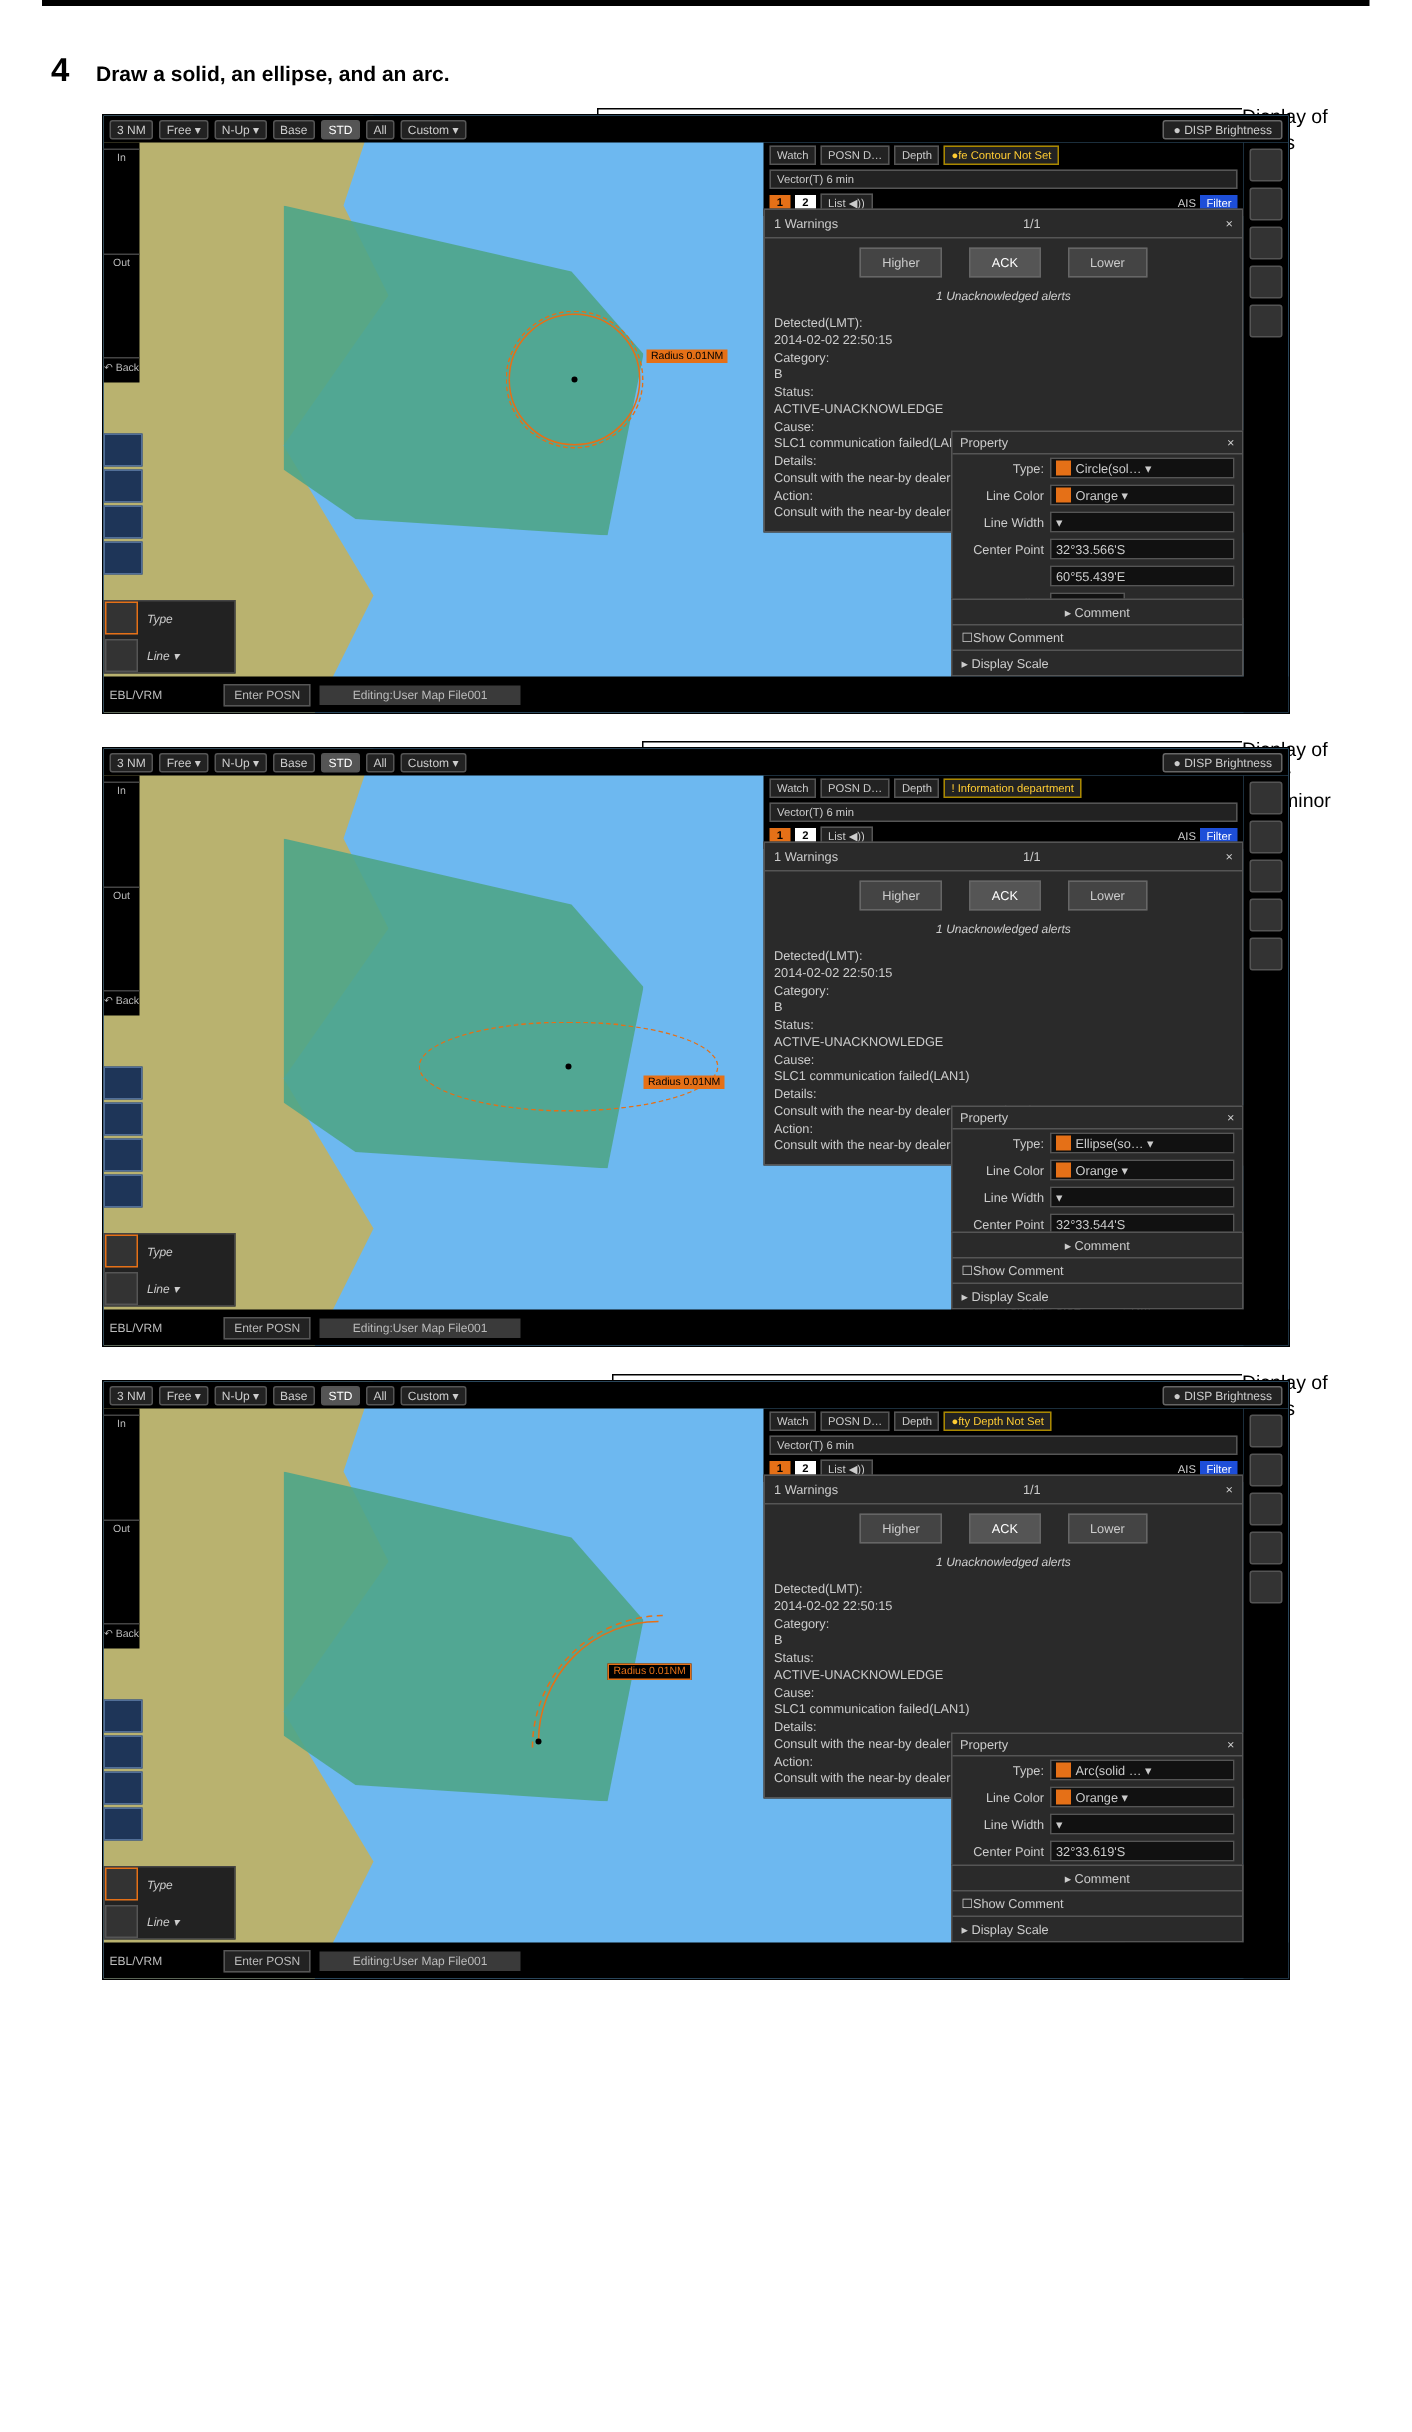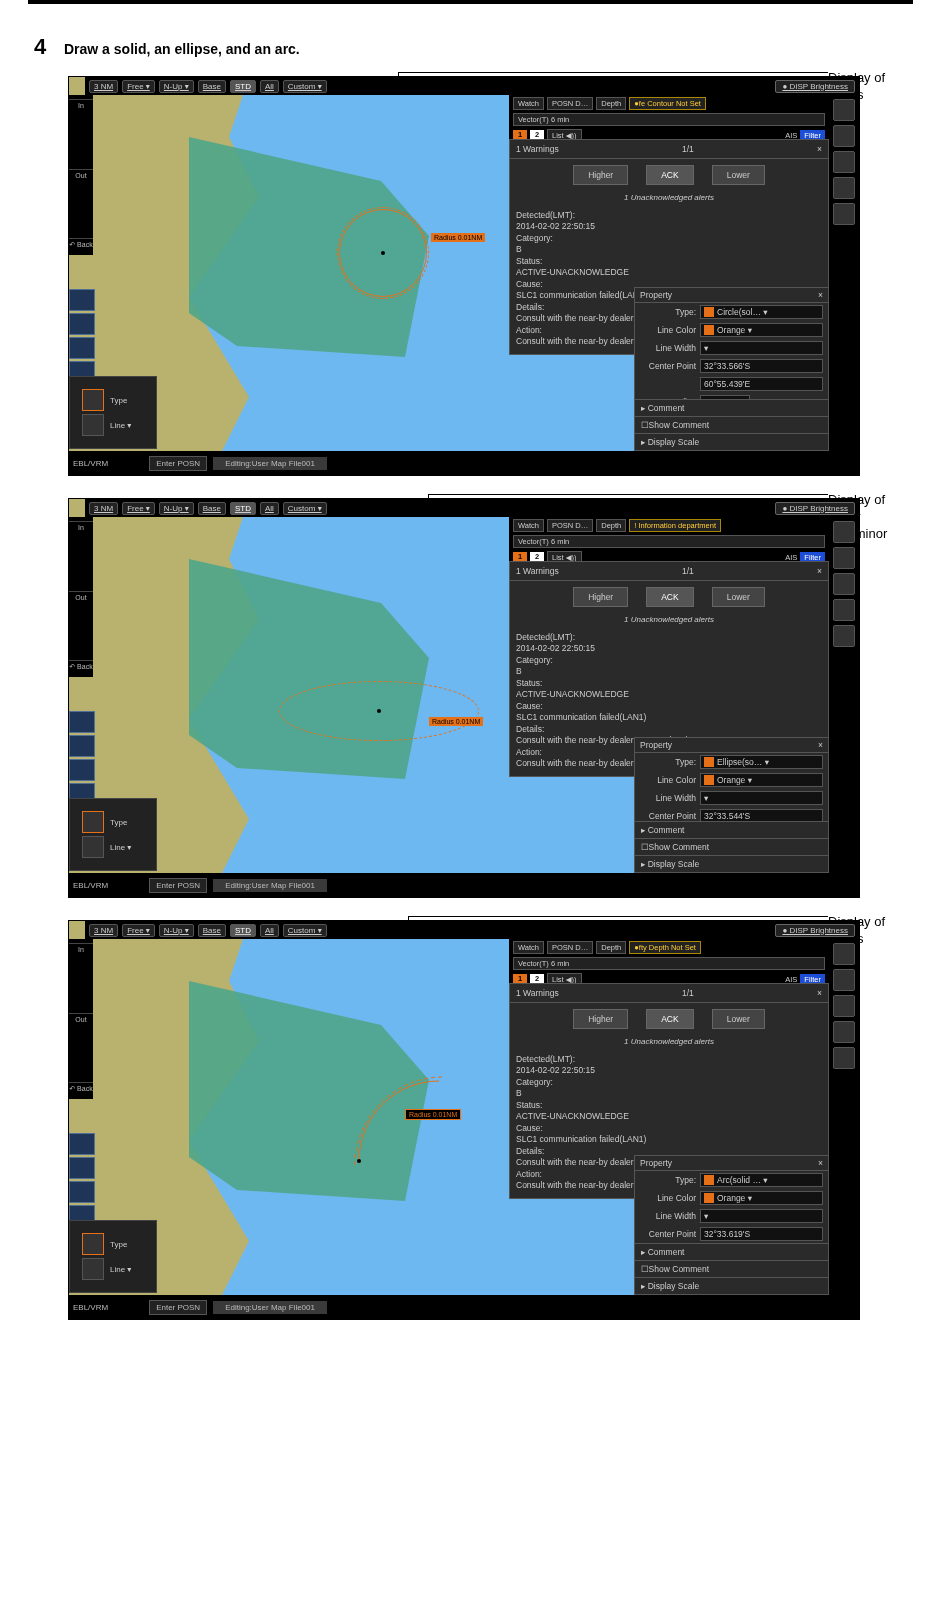--- a/index.html
+++ b/index.html
@@ -53,29 +53,28 @@
   .land1 { left: 0; top: 0; width: 200px; height: 400px; clip-path: polygon(0 0, 90% 0, 80% 15%, 95% 30%, 60% 55%, 90% 80%, 70% 100%, 0 100%); }
   .shelf {
     position: absolute;
     background: #4ea588;
   }
   .shelf1 { left: 120px; top: 60px; width: 240px; height: 220px; clip-path: polygon(0 0, 80% 20%, 100% 45%, 90% 100%, 20% 95%, 0 80%); opacity:0.9;}
 
   
   .topbar {
     position: absolute;
-    left: 16px; right: 0; top: 0; height: 18px;
+    left: 0; right: 0; top: 0; height: 18px;
     background: #000;
     display: flex;
     align-items: center;
     padding: 0 4px;
     gap: 4px;
     font-size: 8px;
     color: #ccc;
-    text-decoration: underline;
   }
   .tb-pill {
     background: #222;
     border: 1px solid #555;
     padding: 1px 4px;
     border-radius: 2px;
     white-space: nowrap;
   }
   .tb-pill.sel { background: #555; color:#fff; }
   .tb-spacer { flex: 1; }
@@ -96,47 +95,48 @@
     font-size:7px; color:#bbb; text-align:center;
   }
   .lscale div { border-top:1px solid #444; padding:2px 0;}
 
   
   .ltools {
     position: absolute;
     left: 0; bottom: 26px; width: 88px;
     background: #222;
     border: 1px solid #444;
-    padding: 12px;
+    padding: 0;
     display: grid;
     grid-template-columns: 22px 1fr;
     gap: 3px;
     font-size: 8px;
     color: #ccc;
+    font-style: italic;
   }
   .ltools .lt-ico { width:22px; height:22px; background:#333; border:1px solid #555;}
   .ltools .lt-lab { display:flex; align-items:center; padding-left:3px;}
   .ltools .lt-ico.sel { border-color:#e57017;}
   .ltools-icons{position:absolute;left:0;bottom:92px;width:28px;display:flex;flex-direction:column;gap:2px;}
   .ltools-icons .ti{width:26px;height:22px;background:#1e3558;border:1px solid #526f98;}
 
   
   .botbar {
     position: absolute;
     left: 0; right: 0; bottom: 0; height: 24px;
     background: #000;
     display: flex;
     align-items: center;
     padding: 0 4px;
     gap: 6px;
     font-size: 8px;
     color: #bbb;
   }
   .botbar .bb-btn { background:#222; border:1px solid #555; padding:2px 6px;margin-left:35px;}
-  .botbar .bb-txt { background:#3a3a3a; padding:2px 12px;}
+  .botbar .bb-txt { background:#3a3a3a; padding:2px 22px;}
 
   
   .r-head {
     position: absolute;
     right: 30px; top: 18px; width: 320px;
     background: #000;
     padding: 2px 4px;
     display: flex; flex-wrap: wrap; gap: 3px;
     font-size: 7.5px; color:#ccc;
     align-items: center;
@@ -194,21 +194,21 @@
   .prop-unit { width:20px;}
 
   
   .lowstrip {
     position:absolute;
     right:30px; bottom:24px; width:195px;
     background:#2a2a2a; border:1px solid #555;
     font-size:8.5px; color:#ccc;
   }
   .lowstrip .lsrow{ padding:3px 6px; border-top:1px solid #555;}
-  .lowstrip .lsrow:first-child{border-top:none;}
+  .lowstrip .lsrow:first-child{border-top:none;text-align:center;}
 
   
   .draw-circle {
     position:absolute; border:1px solid #e57017; border-radius:50%;
   }
   .draw-circle.dash{ border-style:dashed;}
   .draw-ellipse {
     position:absolute; border:1px dashed #e57017; border-radius:50%;
   }
   .center-dot{position:absolute;width:4px;height:4px;background:#000;border-radius:50%;}

